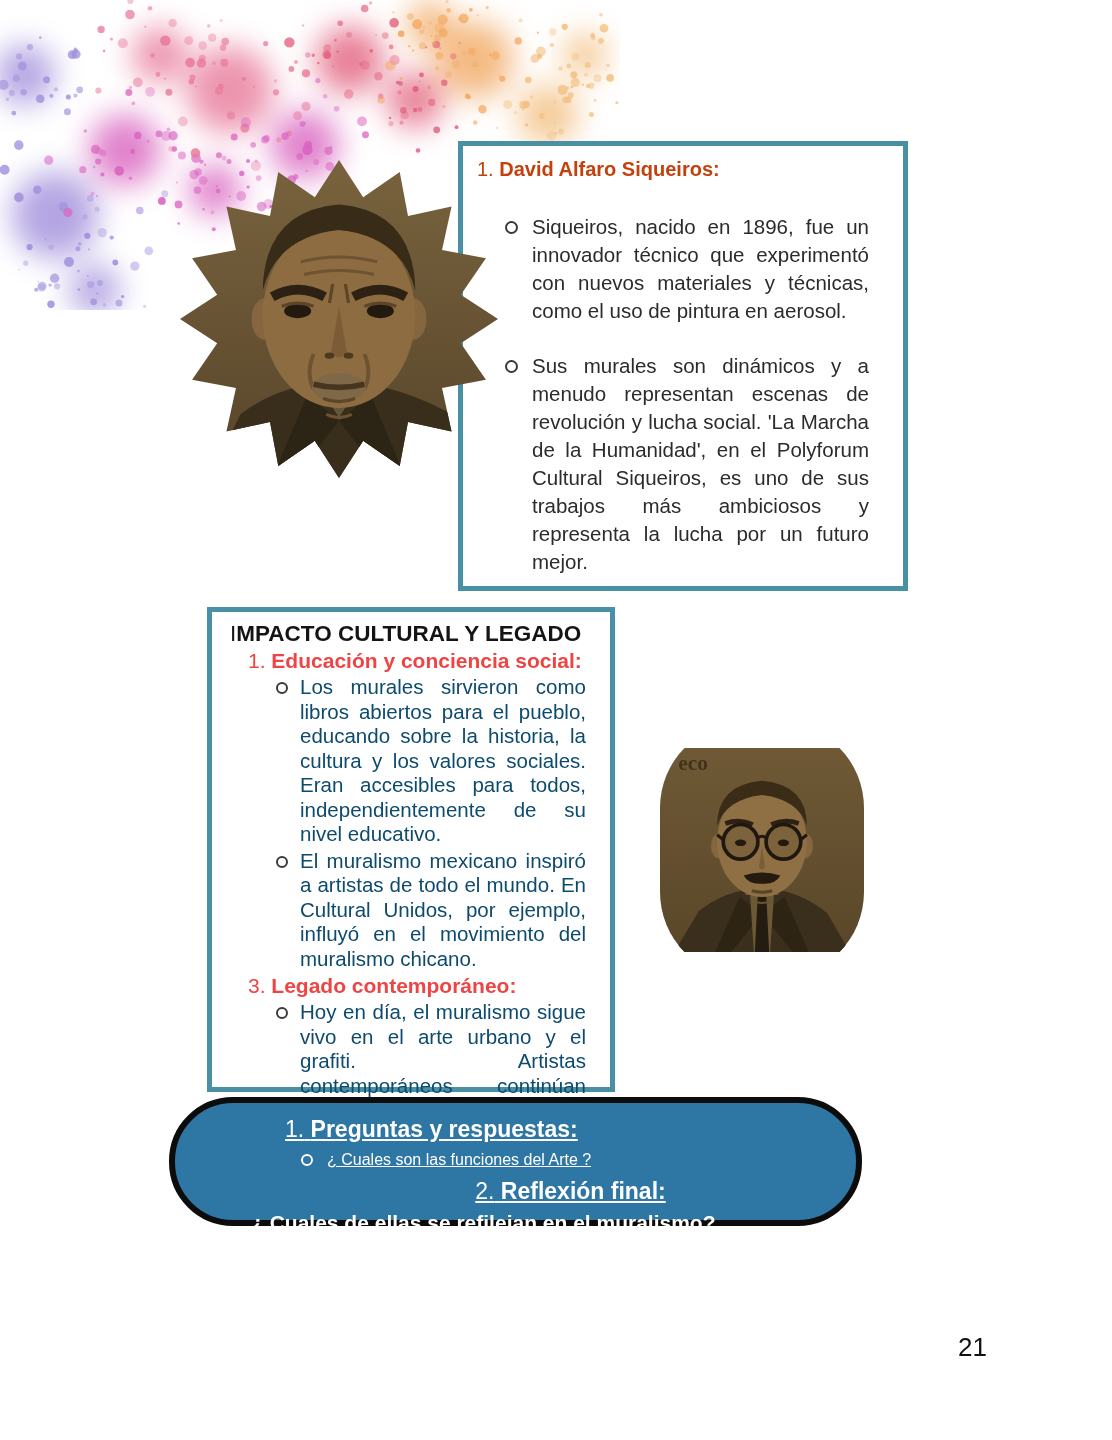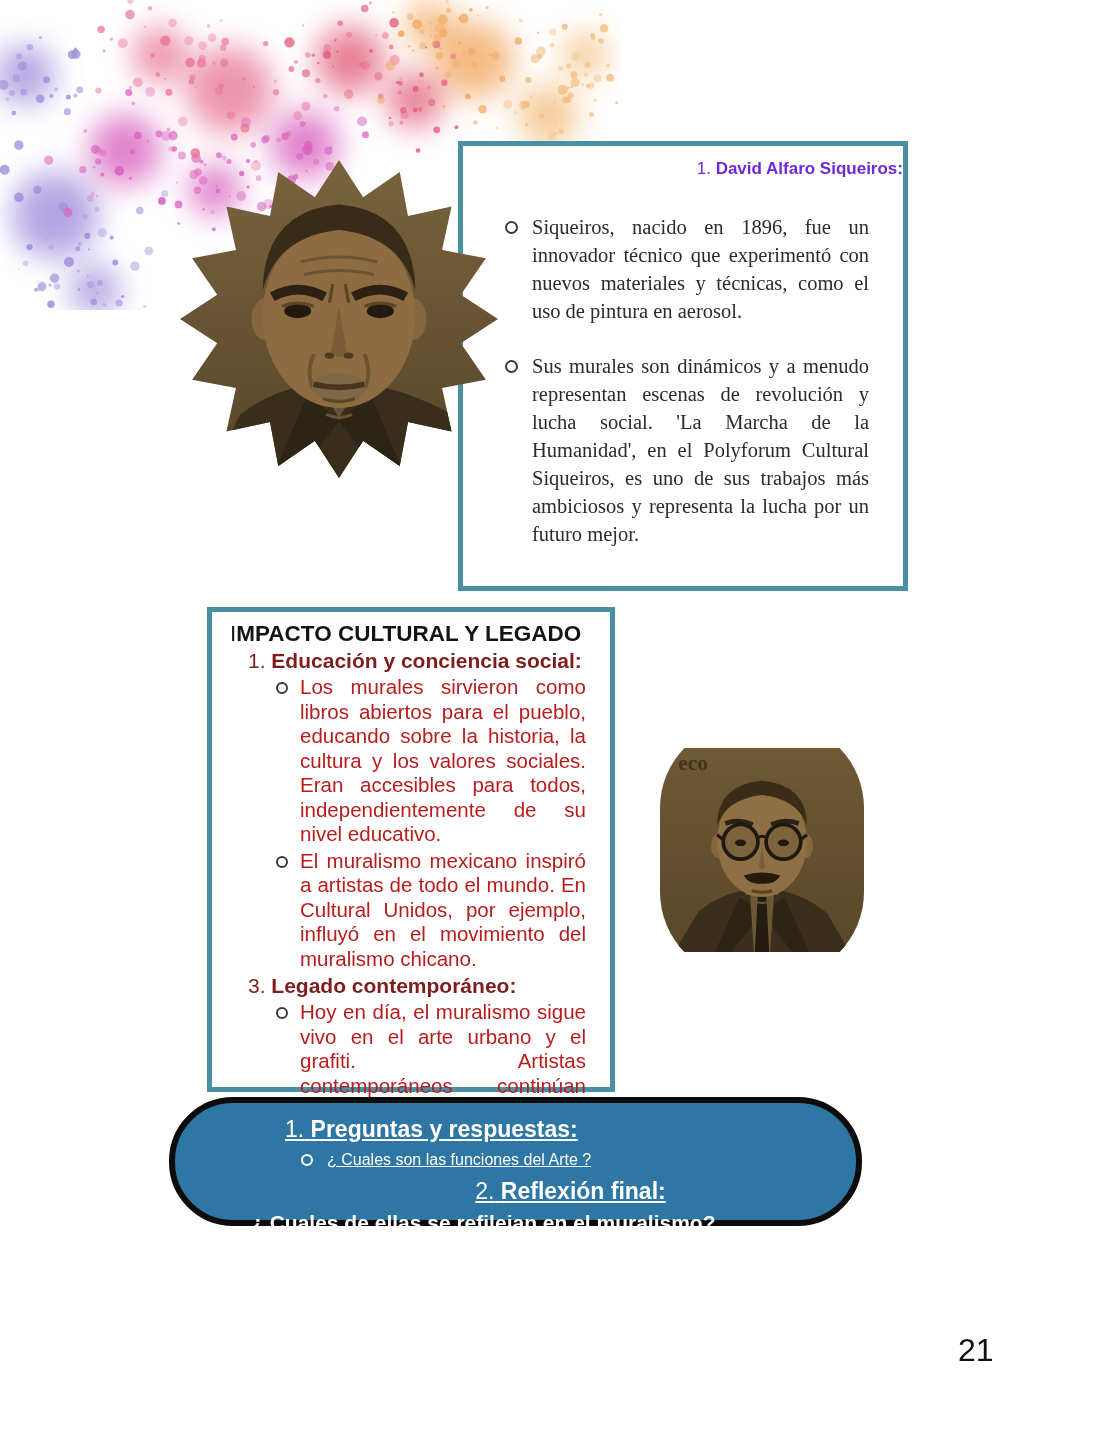--- a/index.html
+++ b/index.html
@@ -34,59 +34,59 @@
     position:absolute; box-sizing:border-box; background:#ffffff;
     border:5px solid #4a90a4; z-index:2;
   }
   .box-siqueiros { left:458px; top:141px; width:450px; height:450px; }
   .box-impacto  { left:207px; top:607px; width:408px; height:485px; }
 
   .num  { font-weight:400; }
   .ttl  { font-weight:700; }
 
   
-  .b1-heading { margin:9px 0 0 14px; font-size:17px; line-height:28px; color:#6d28d9;text-align:right; }
-  .b1-list { margin:30px 34px 0 40px;font-family:Liberation Serif, serif; }
+  .b1-heading { margin:9px 0 0 14px; font-size:20px; line-height:28px; color:#c2410c; }
+  .b1-list { margin:30px 34px 0 40px; }
   .b1-item {
     position:relative; padding-left:29px; margin-bottom:27px;
     font-size:20.5px; line-height:28px; text-align:justify; color:#2b2b2b;
   }
   .b1-item:last-child { margin-bottom:0; }
   .circle-marker {
     position:absolute; left:2px; top:8px; width:9px; height:9px;
     border:2.5px solid #3a3a3a; border-radius:50%; background:transparent;
   }
 
   
   .b2-title { margin:8px 0 0 18px; font-size:22.5px; line-height:27px; color:#141414; }
   .b2-title .light { font-weight:400; }
   .b2-title .bold  { font-weight:700; }
-  .b2-item-head { margin:1px 0 1px 36px; font-size:21px; line-height:26px; color:#7f1d1d; }
+  .b2-item-head { margin:1px 0 1px 36px; font-size:21px; line-height:26px; color:#ef4444; }
   .b2-bullet {
     position:relative; margin:0 24px 2px 88px; padding-left:0;
-    font-size:20.5px; line-height:24.5px; text-align:justify; color:#b91c1c;
+    font-size:20.5px; line-height:24.5px; text-align:justify; color:#0c4a6e;
   }
   .b2-bullet .circle-marker { left:-24px; top:7px; width:8px; height:8px; border-width:2.5px; }
 
   
   .blue-box {
     position:absolute; left:169px; top:1097px; width:693px; height:129px; z-index:6;
     box-sizing:border-box; background:#2e76a3; border:6px solid #0c0c0c; border-radius:64px;
     color:#ffffff;
     text-decoration:underline;
   }
   .qa-line1 { margin:11px 0 0 110px; font-size:23px; line-height:30px; }
   .qa-line2 { position:relative; margin:2px 0 0 152px; font-size:16px; line-height:28px; font-weight:400; }
   .qa-line2 .circle-marker { position:absolute; left:-26px; top:8px; width:8px; height:8px; border:2.5px solid #ffffff; }
   .qa-line3 { margin:2px 0 0 110px; font-size:23px; line-height:30px;text-align:center; }
   .qa-line4 { margin:2px 0 0 76px; font-size:21px; line-height:30px; font-weight:700; }
 
   
   .page-number {
-    position:absolute; left:958px; top:1332px; font-size:32px; color:#111111;
+    position:absolute; left:958px; top:1332px; font-size:26px; color:#111111;
     font-weight:400; z-index:2;
   }
 </style>
 </head>
 <body>
 
 <div class="page">
 
   <svg id="splatter-svg" class="splatter" viewBox="0 0 620 310">
     <defs>

